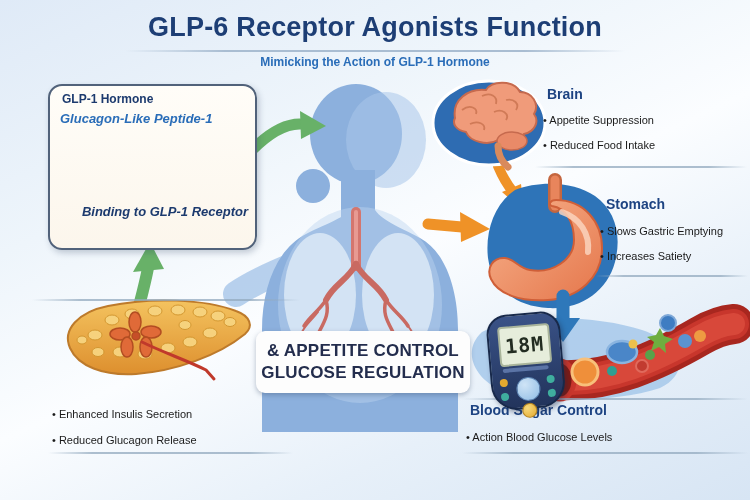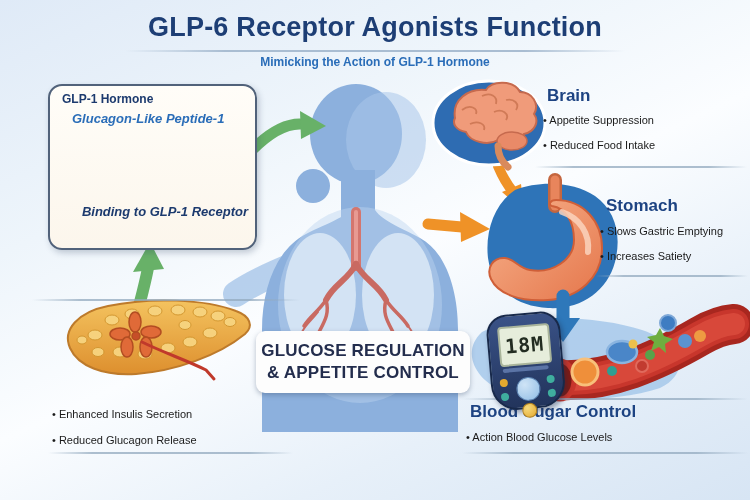--- a/index.html
+++ b/index.html
@@ -13,30 +13,30 @@
   
   .title{left:0;top:12px;width:750px;text-align:center;font-size:27px;font-weight:800;
          color:#1d3e75;letter-spacing:.2px;}
   .title-rule{left:125px;top:50px;width:500px;height:2px;
          background:linear-gradient(90deg,transparent,#a9bdd2 20%,#a9bdd2 80%,transparent);}
   .subtitle{left:0;top:55px;width:750px;text-align:center;font-size:12px;font-weight:700;color:#2a6db8;}
   
   .hormone-box{left:48px;top:84px;width:205px;height:162px;background:linear-gradient(180deg,#fffdf8,#fcf6ec);
          border:2px solid #51627a;border-radius:14px;box-shadow:2px 3px 6px rgba(40,60,90,.25);}
   .hormone-title{left:62px;top:92px;font-size:12px;font-weight:800;color:#1c3a6e;}
-  .hormone-sub{left:72px;top:111px;font-size:13px;font-style:italic;font-weight:700;color:#2a6db8;}
+  .hormone-sub{left:60px;top:111px;font-size:13px;font-style:italic;font-weight:700;color:#2a6db8;}
   .hormone-caption{left:58px;top:204px;width:190px;text-align:right;font-size:13px;
          font-style:italic;font-weight:800;color:#1c3a6e;}
   
   .center-label{left:256px;top:331px;width:214px;height:62px;background:#fdfdfd;border-radius:9px;
          box-shadow:0 2px 5px rgba(50,70,100,.35);display:flex;flex-direction:column;
          align-items:center;justify-content:center;}
   .center-label div{font-size:17px;font-weight:800;color:#232d4d;line-height:1.3;letter-spacing:.2px;}
   
-  .sec-title{font-size:17px;font-weight:800;color:#1d4382;}
+  .sec-title{font-size:14px;font-weight:800;color:#1d4382;}
   .bullet{font-size:11px;font-weight:400;color:#1a1a1a;line-height:25px;white-space:nowrap;}
   .divider{height:2px;background:linear-gradient(90deg,transparent,#93aabf 18%,#93aabf 82%,transparent);opacity:.75;}
   
   .meter{left:489px;top:313px;width:70px;height:92px;border-radius:20px 20px 26px 26px;
          background:linear-gradient(180deg,#3a5287,#22345c);border:2px solid #18294a;
          transform:rotate(-5deg);box-shadow:2px 3px 5px rgba(30,40,70,.4);}
   .lcd{position:absolute;left:9px;top:10px;width:48px;height:36px;background:#e6eddb;
          border:2px solid #a9b49b;border-radius:4px;display:flex;align-items:center;justify-content:center;}
   .lcd span{font-family:"DejaVu Sans Mono",monospace;font-size:20px;font-weight:800;color:#222c21;letter-spacing:1px;}
   .meter-strip{position:absolute;left:11px;top:52px;width:46px;height:4px;background:#5b74a6;border-radius:2px;}
@@ -214,22 +214,22 @@
   <div class="abs title">GLP-6 Receptor Agonists Function</div>
   <div class="abs title-rule"></div>
   <div class="abs subtitle">Mimicking the Action of GLP-1 Hormone</div>
 
   <div class="abs hormone-box"></div>
   <div class="abs hormone-title">GLP-1 Hormone</div>
   <div class="abs hormone-sub">Glucagon-Like Peptide-1</div>
   <div class="abs hormone-caption">Binding to GLP-1 Receptor</div>
 
   <div class="abs center-label">
+    <div>&amp; APPETITE CONTROL</div>
     <div>GLUCOSE REGULATION</div>
-    <div>&amp; APPETITE CONTROL</div>
   </div>
 
   <div class="abs sec-title" style="left:547px;top:86px">Brain</div>
   <div class="abs bullet" style="left:543px;top:108px">• Appetite Suppression</div>
   <div class="abs bullet" style="left:543px;top:133px">• Reduced Food Intake</div>
   <div class="abs divider" style="left:535px;top:166px;width:212px"></div>
 
   <div class="abs sec-title" style="left:606px;top:196px">Stomach</div>
   <div class="abs bullet" style="left:600px;top:219px">• Slows Gastric Emptying</div>
   <div class="abs bullet" style="left:600px;top:244px">• Increases Satiety</div>

